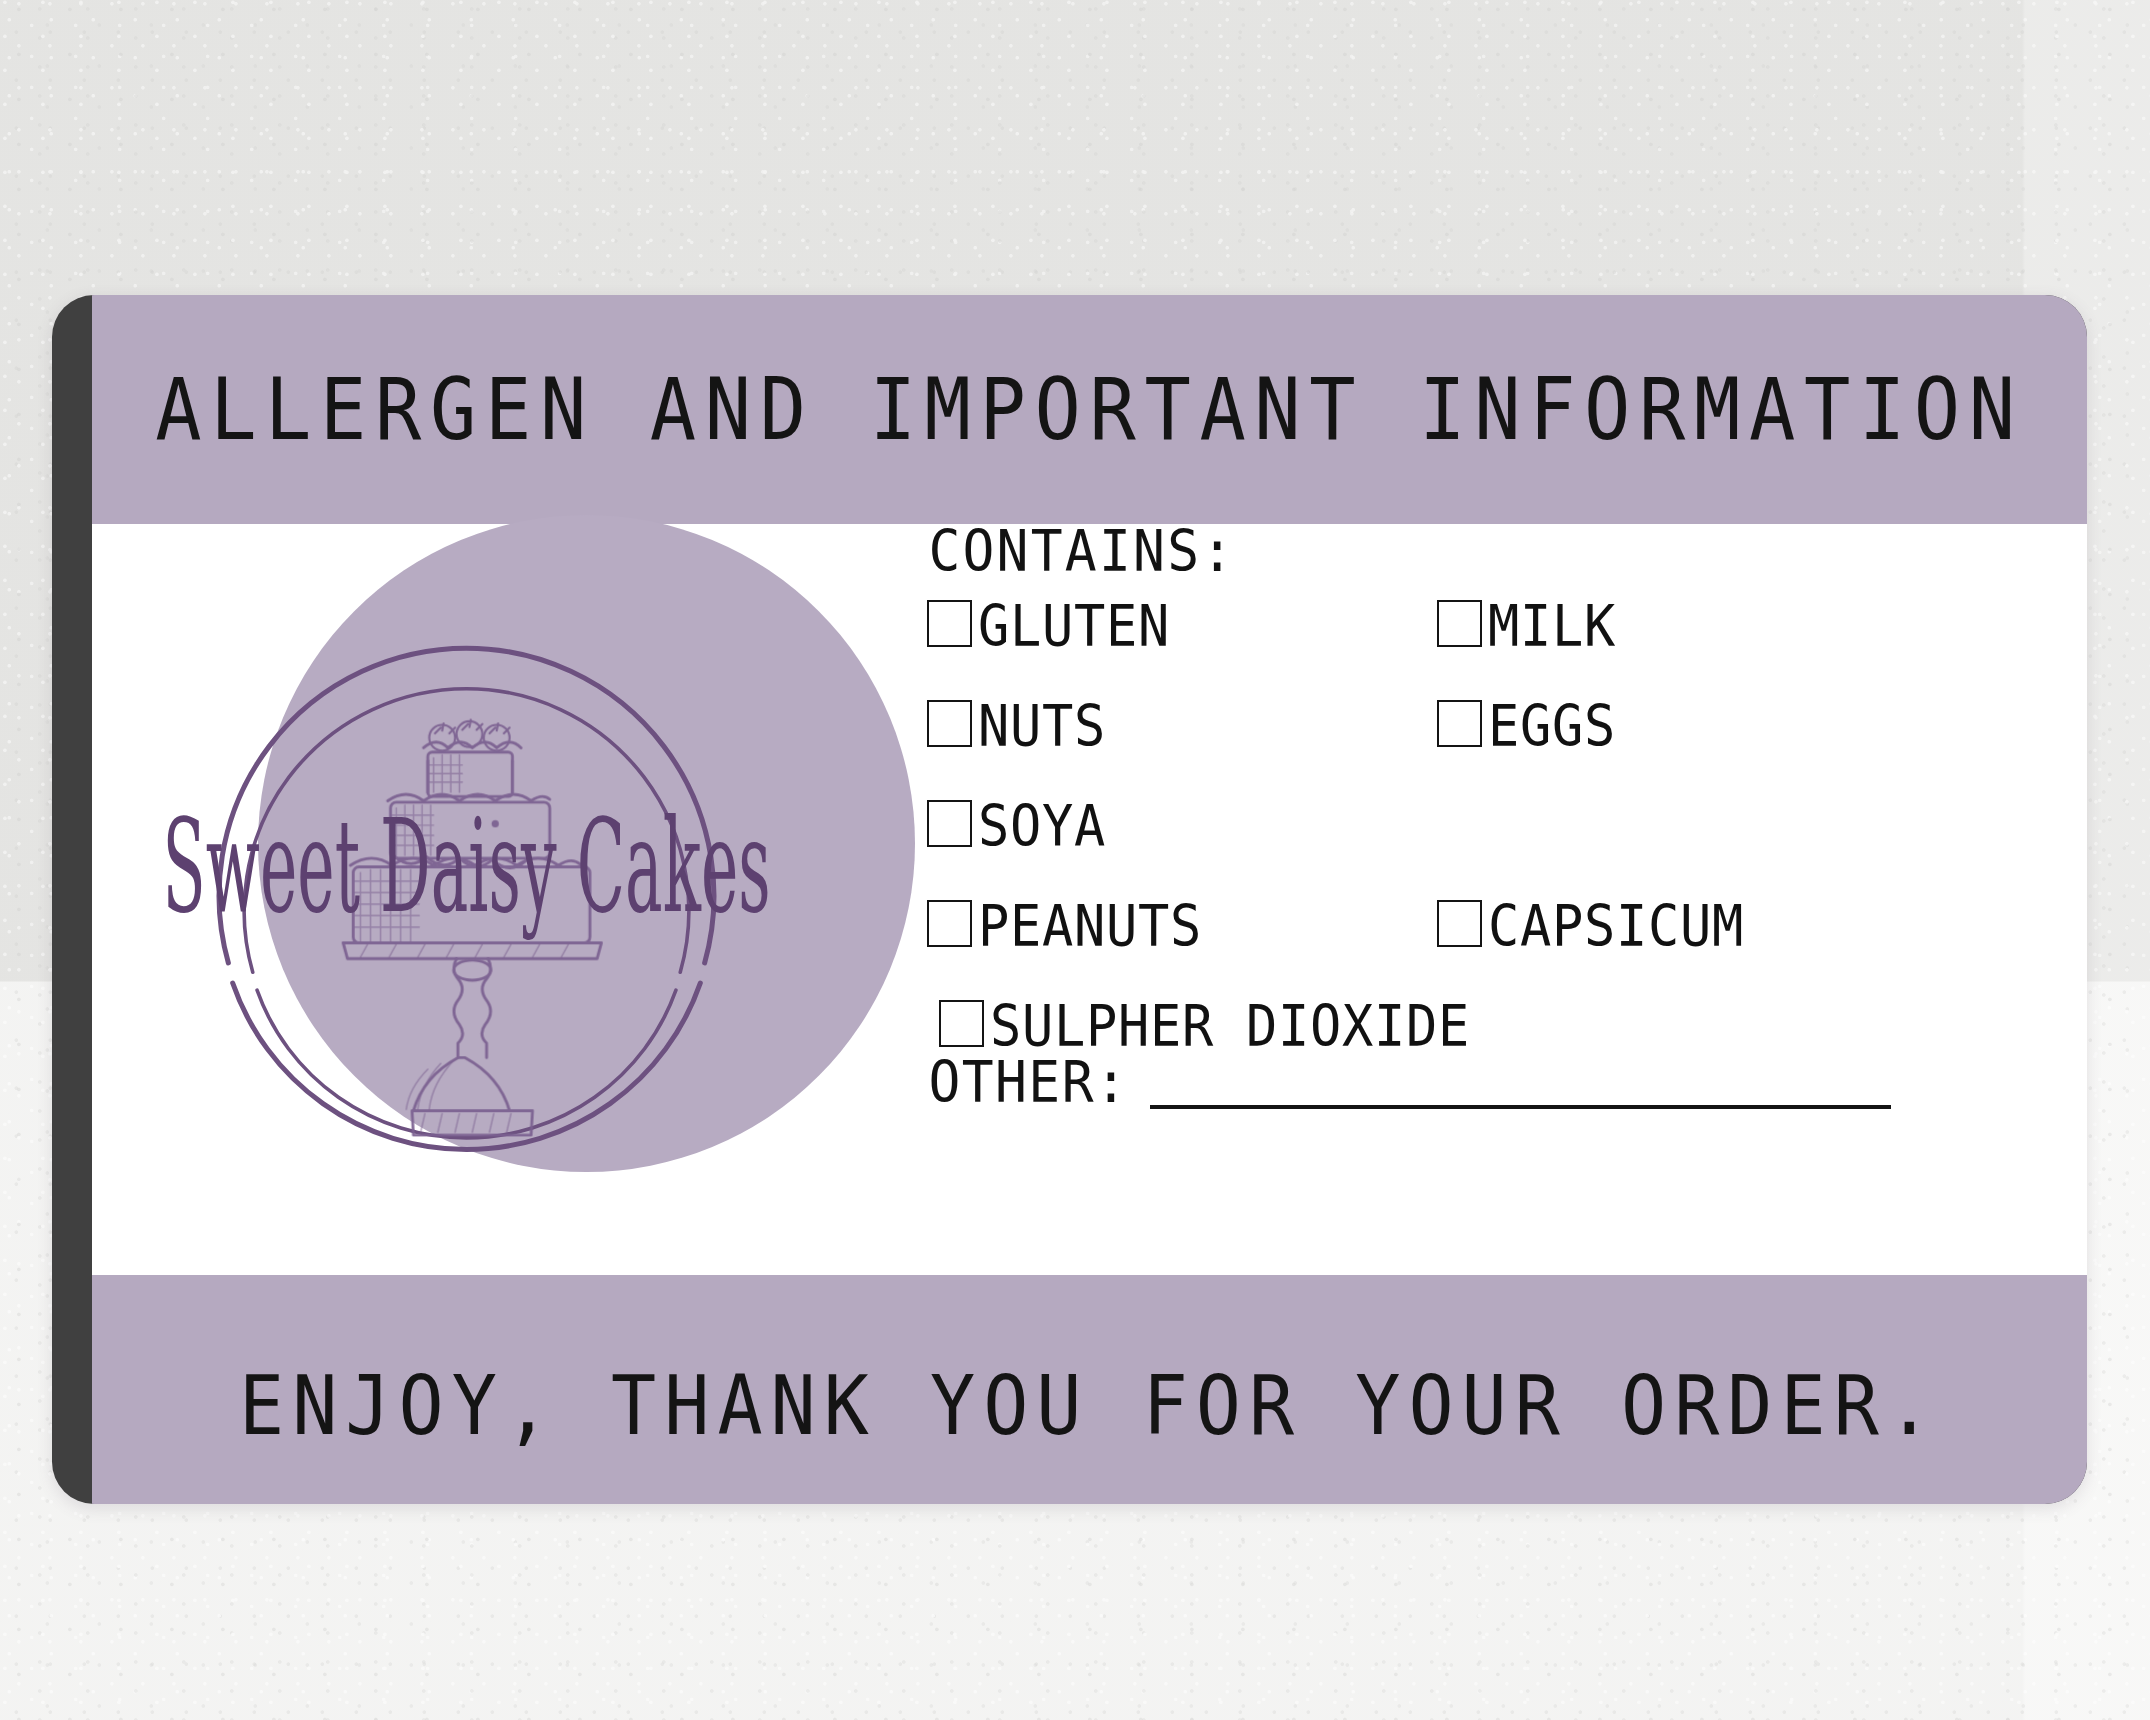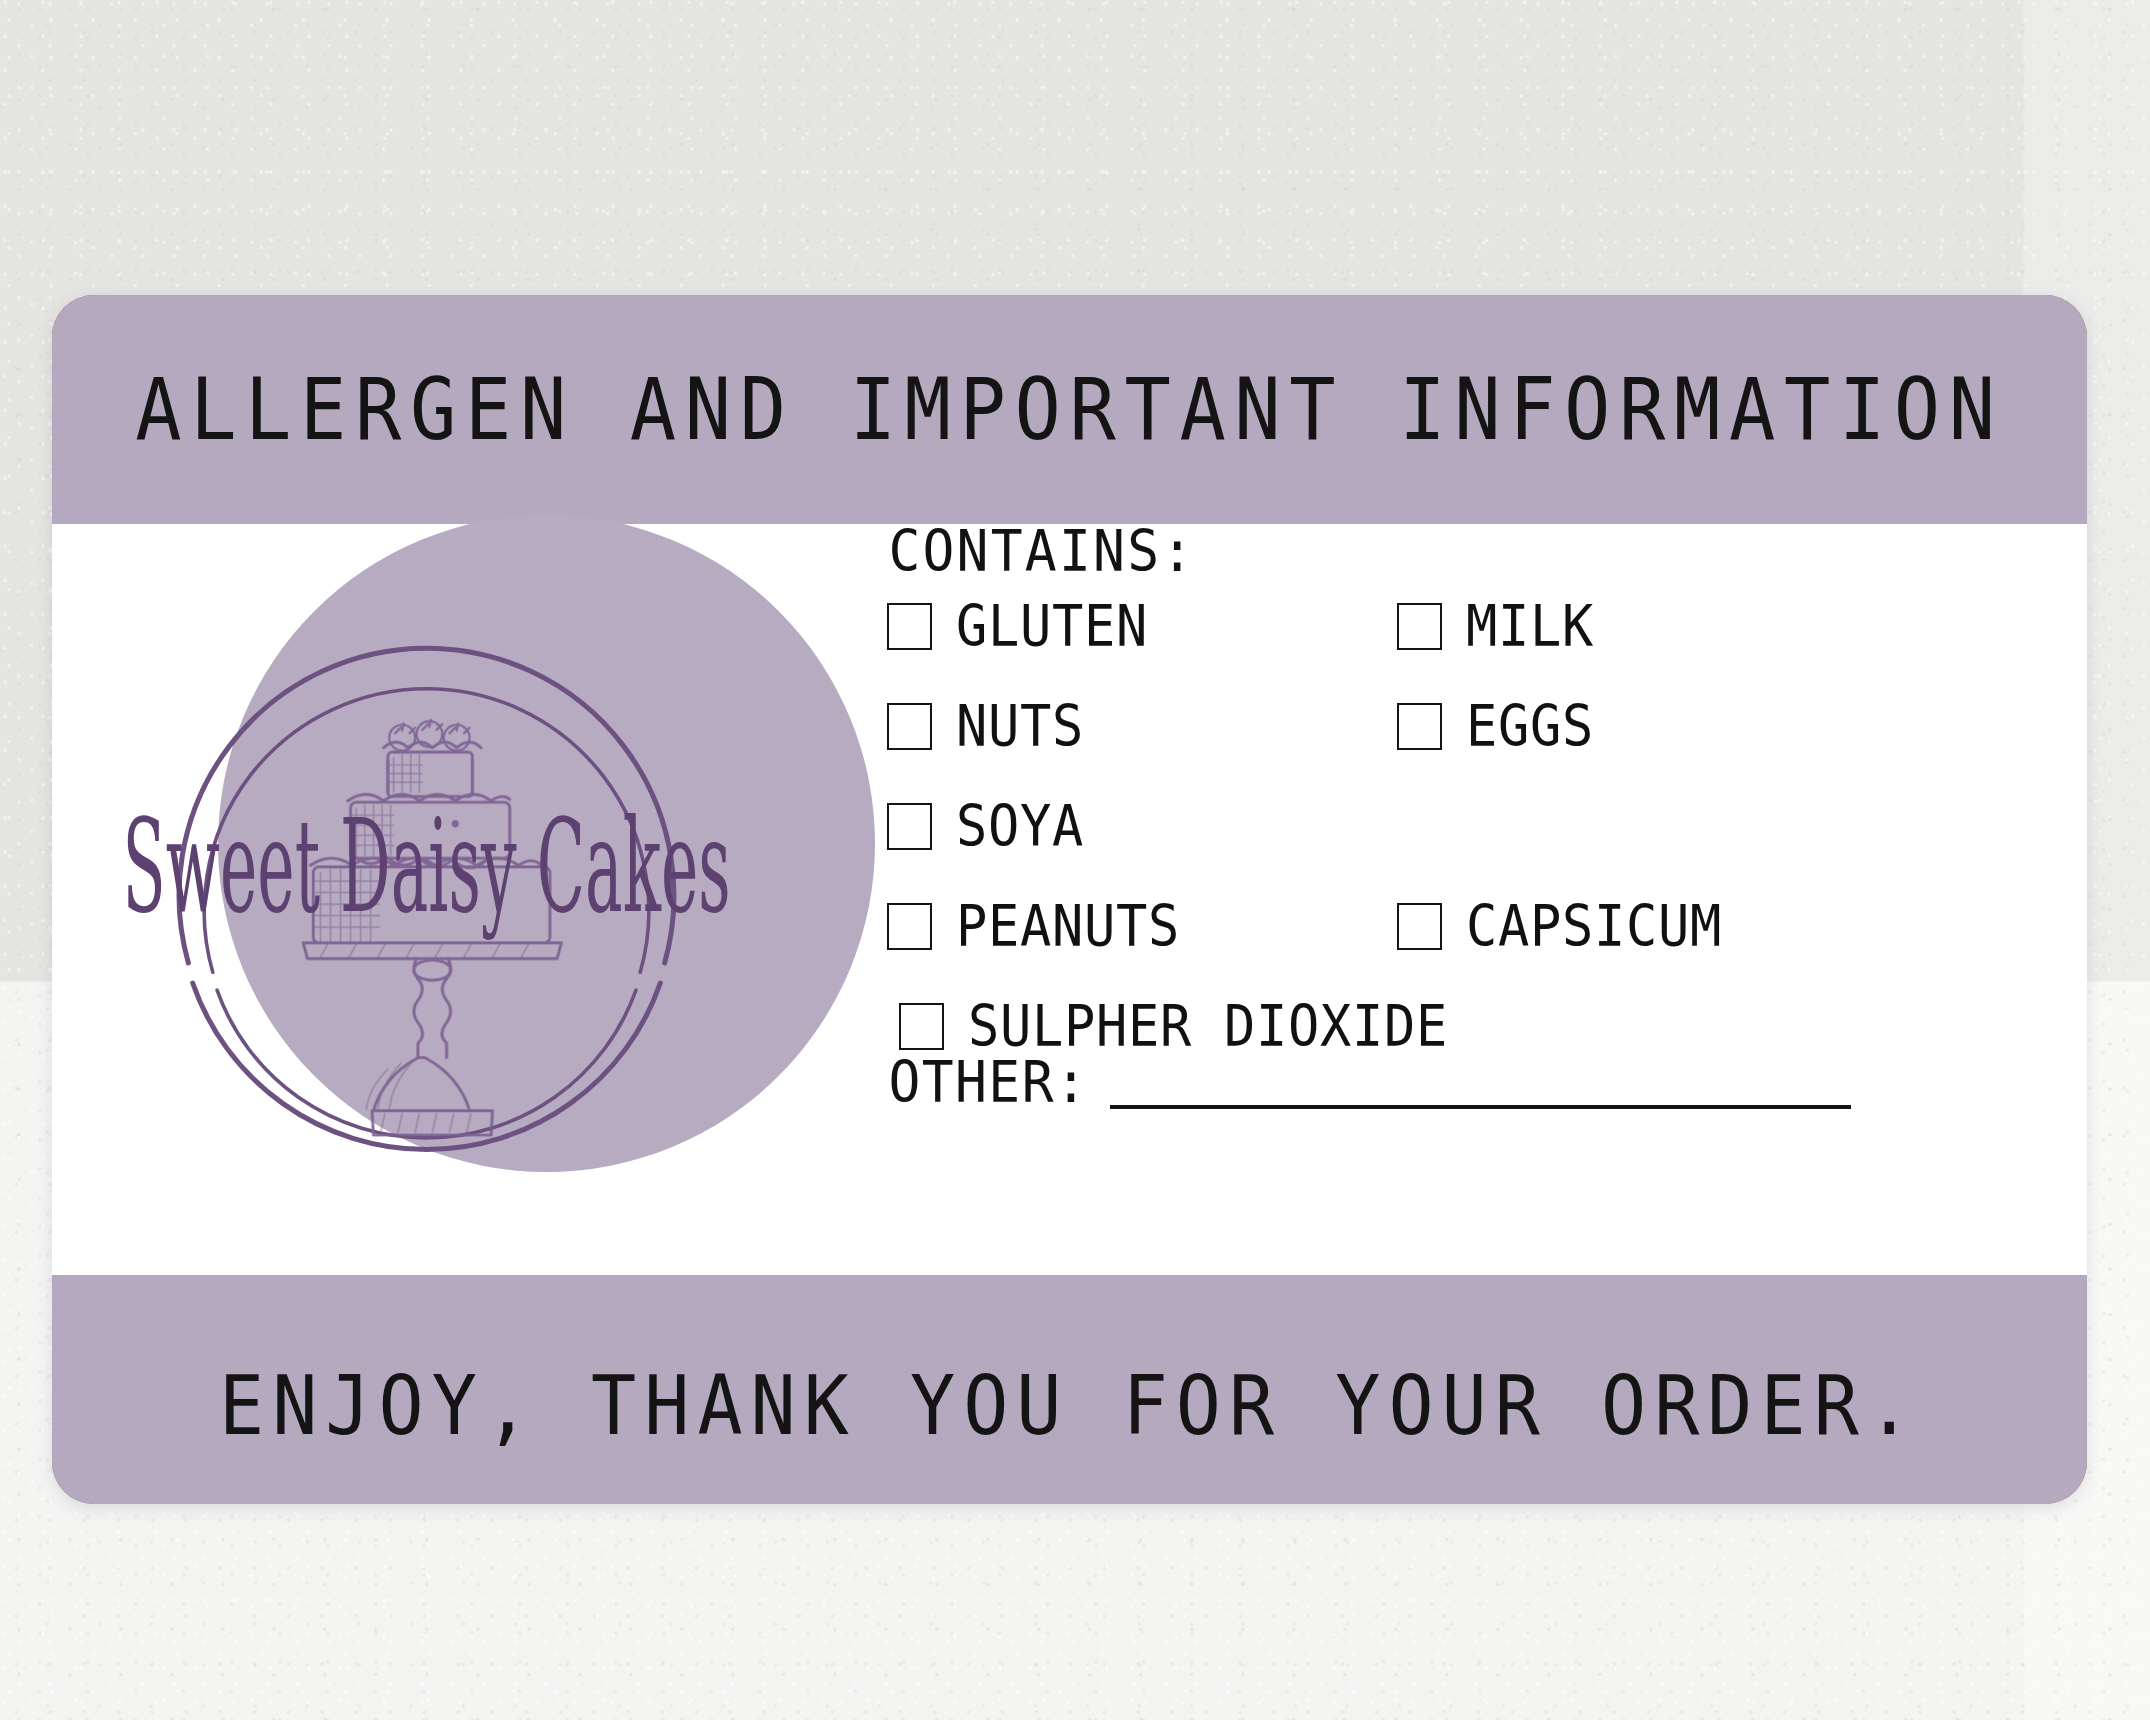--- a/index.html
+++ b/index.html
@@ -46,22 +46,23 @@
     background-size: 38px 34px, 51px 45px, 31px 42px, 48px 29px, 42px 38px, 34px 48px, 44px 31px, 52px 41px;
   }
 
   
   .card{
     position:absolute;
     left:52px; top:295px;
     width:2035px; height:1209px;
     border-radius:42px;
     overflow:hidden;
-    background:#a16207;
+    background:#404040;
     box-shadow:0 4.3px 16px rgba(90,80,100,.14);
+    padding-left:40px;
   }
 
   .band{
     background:#b5a9c0;
     display:flex; align-items:center; justify-content:center;
     width:100%;
   }
   .band-top{ height:229px; }
   .band-bottom{ height:260px; }
 
@@ -119,22 +120,22 @@
   }
   .cb-grid{
     position:absolute; left:0; top:76px;
     width:961px;
   }
   .cb-row{
     display:flex; align-items:flex-start;
     height:100px;
   }
   .cb-cell{
-    display:flex; align-items:center;
-    gap:24px;
+    display:flex; align-items:flex-start;
+    gap:6px;
   }
   .cb-cell.col1{ width:510px; flex:0 0 510px; }
   .cb-cell.col2{ flex:0 0 auto; }
   .cb-cell.wide{ width:auto;margin-left:12px; }
   .cbox{
     width:45px; height:47px;
     border:2.9px solid #141414;
     background:#fff;
     flex:0 0 45px;
   }

